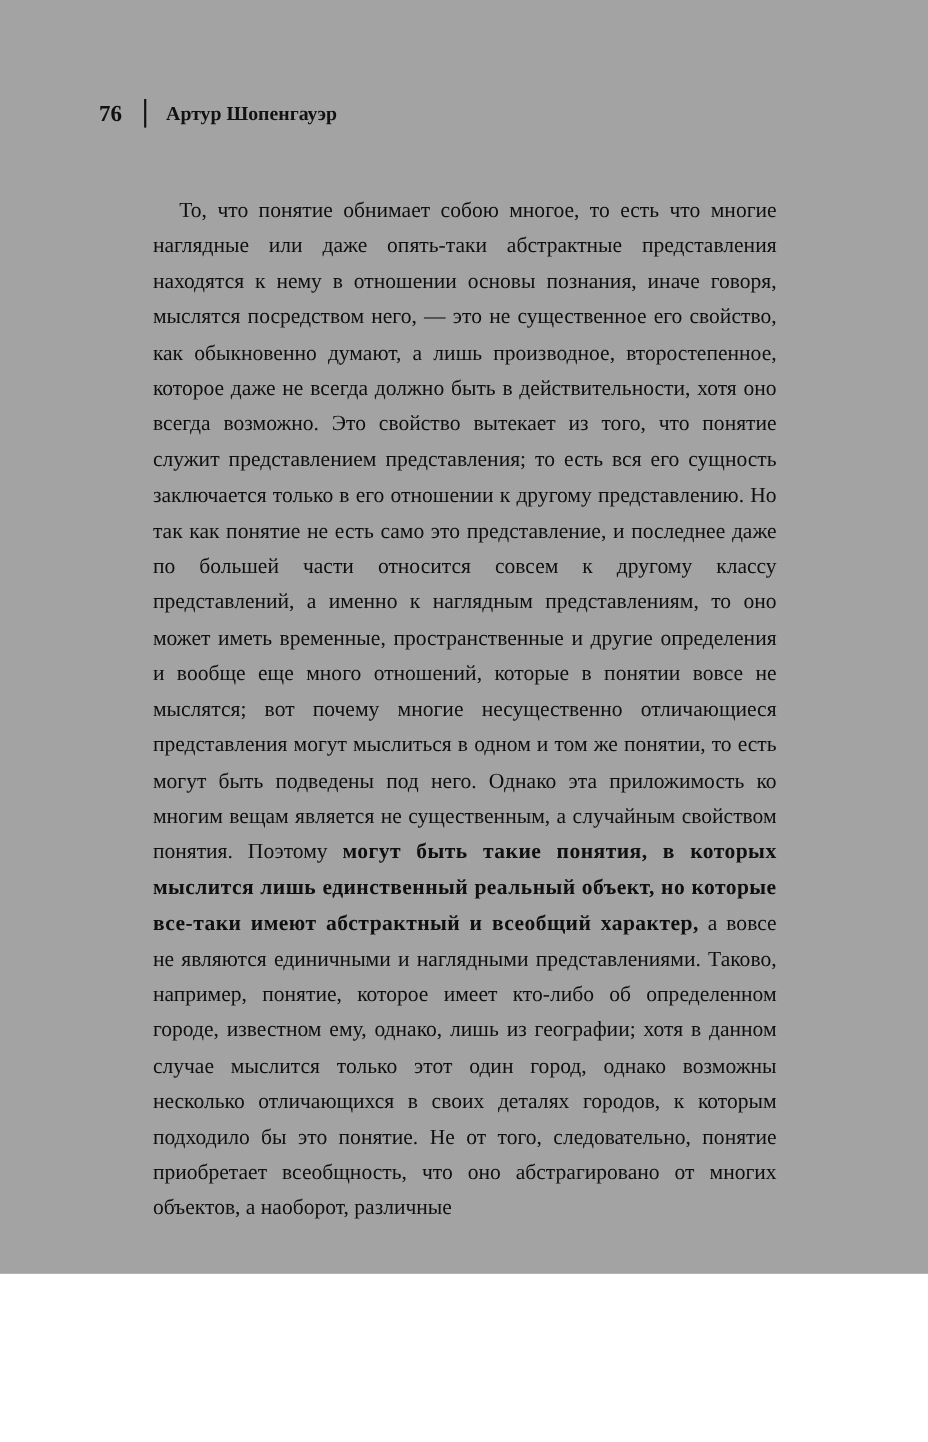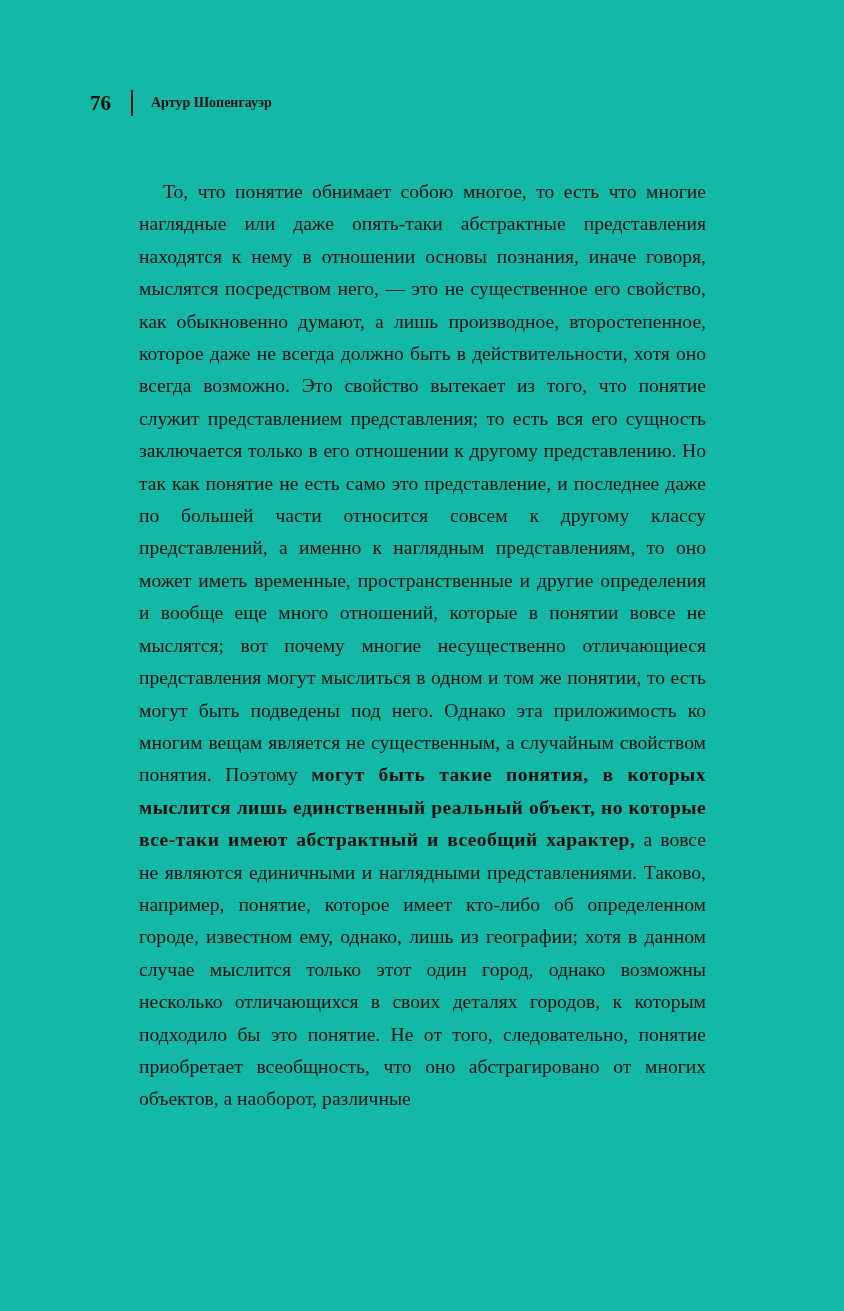--- a/index.html
+++ b/index.html
@@ -13,22 +13,22 @@
     position: relative;
     font-family: "Liberation Serif", serif;
     color: #111111;
     overflow: hidden;
   }
   .page {
     position: absolute;
     left: 0;
     top: 0;
     width: 844px;
-    height: 1311px;
-    background: #14b8a6;
+    height: 1158px;
+    background: #a3a3a3;
   }
   .header {
     position: absolute;
     left: 90px;
     top: 88px;
     display: flex;
     align-items: center;
     height: 30px;
   }
   .page-number {
@@ -41,21 +41,21 @@
   }
   .header-rule {
     width: 2px;
     height: 26px;
     background: #111111;
     margin: 0 18px 0 20px;
   }
   .header-title {
     font-family: "Liberation Serif", serif;
     font-weight: bold;
-    font-size: 14px;
+    font-size: 18px;
     color: #111111;
     line-height: 30px;
     white-space: nowrap;
   }
   .body-text {
     position: absolute;
     left: 139px;
     top: 176px;
     width: 567px;
     font-family: "Liberation Serif", serif;

